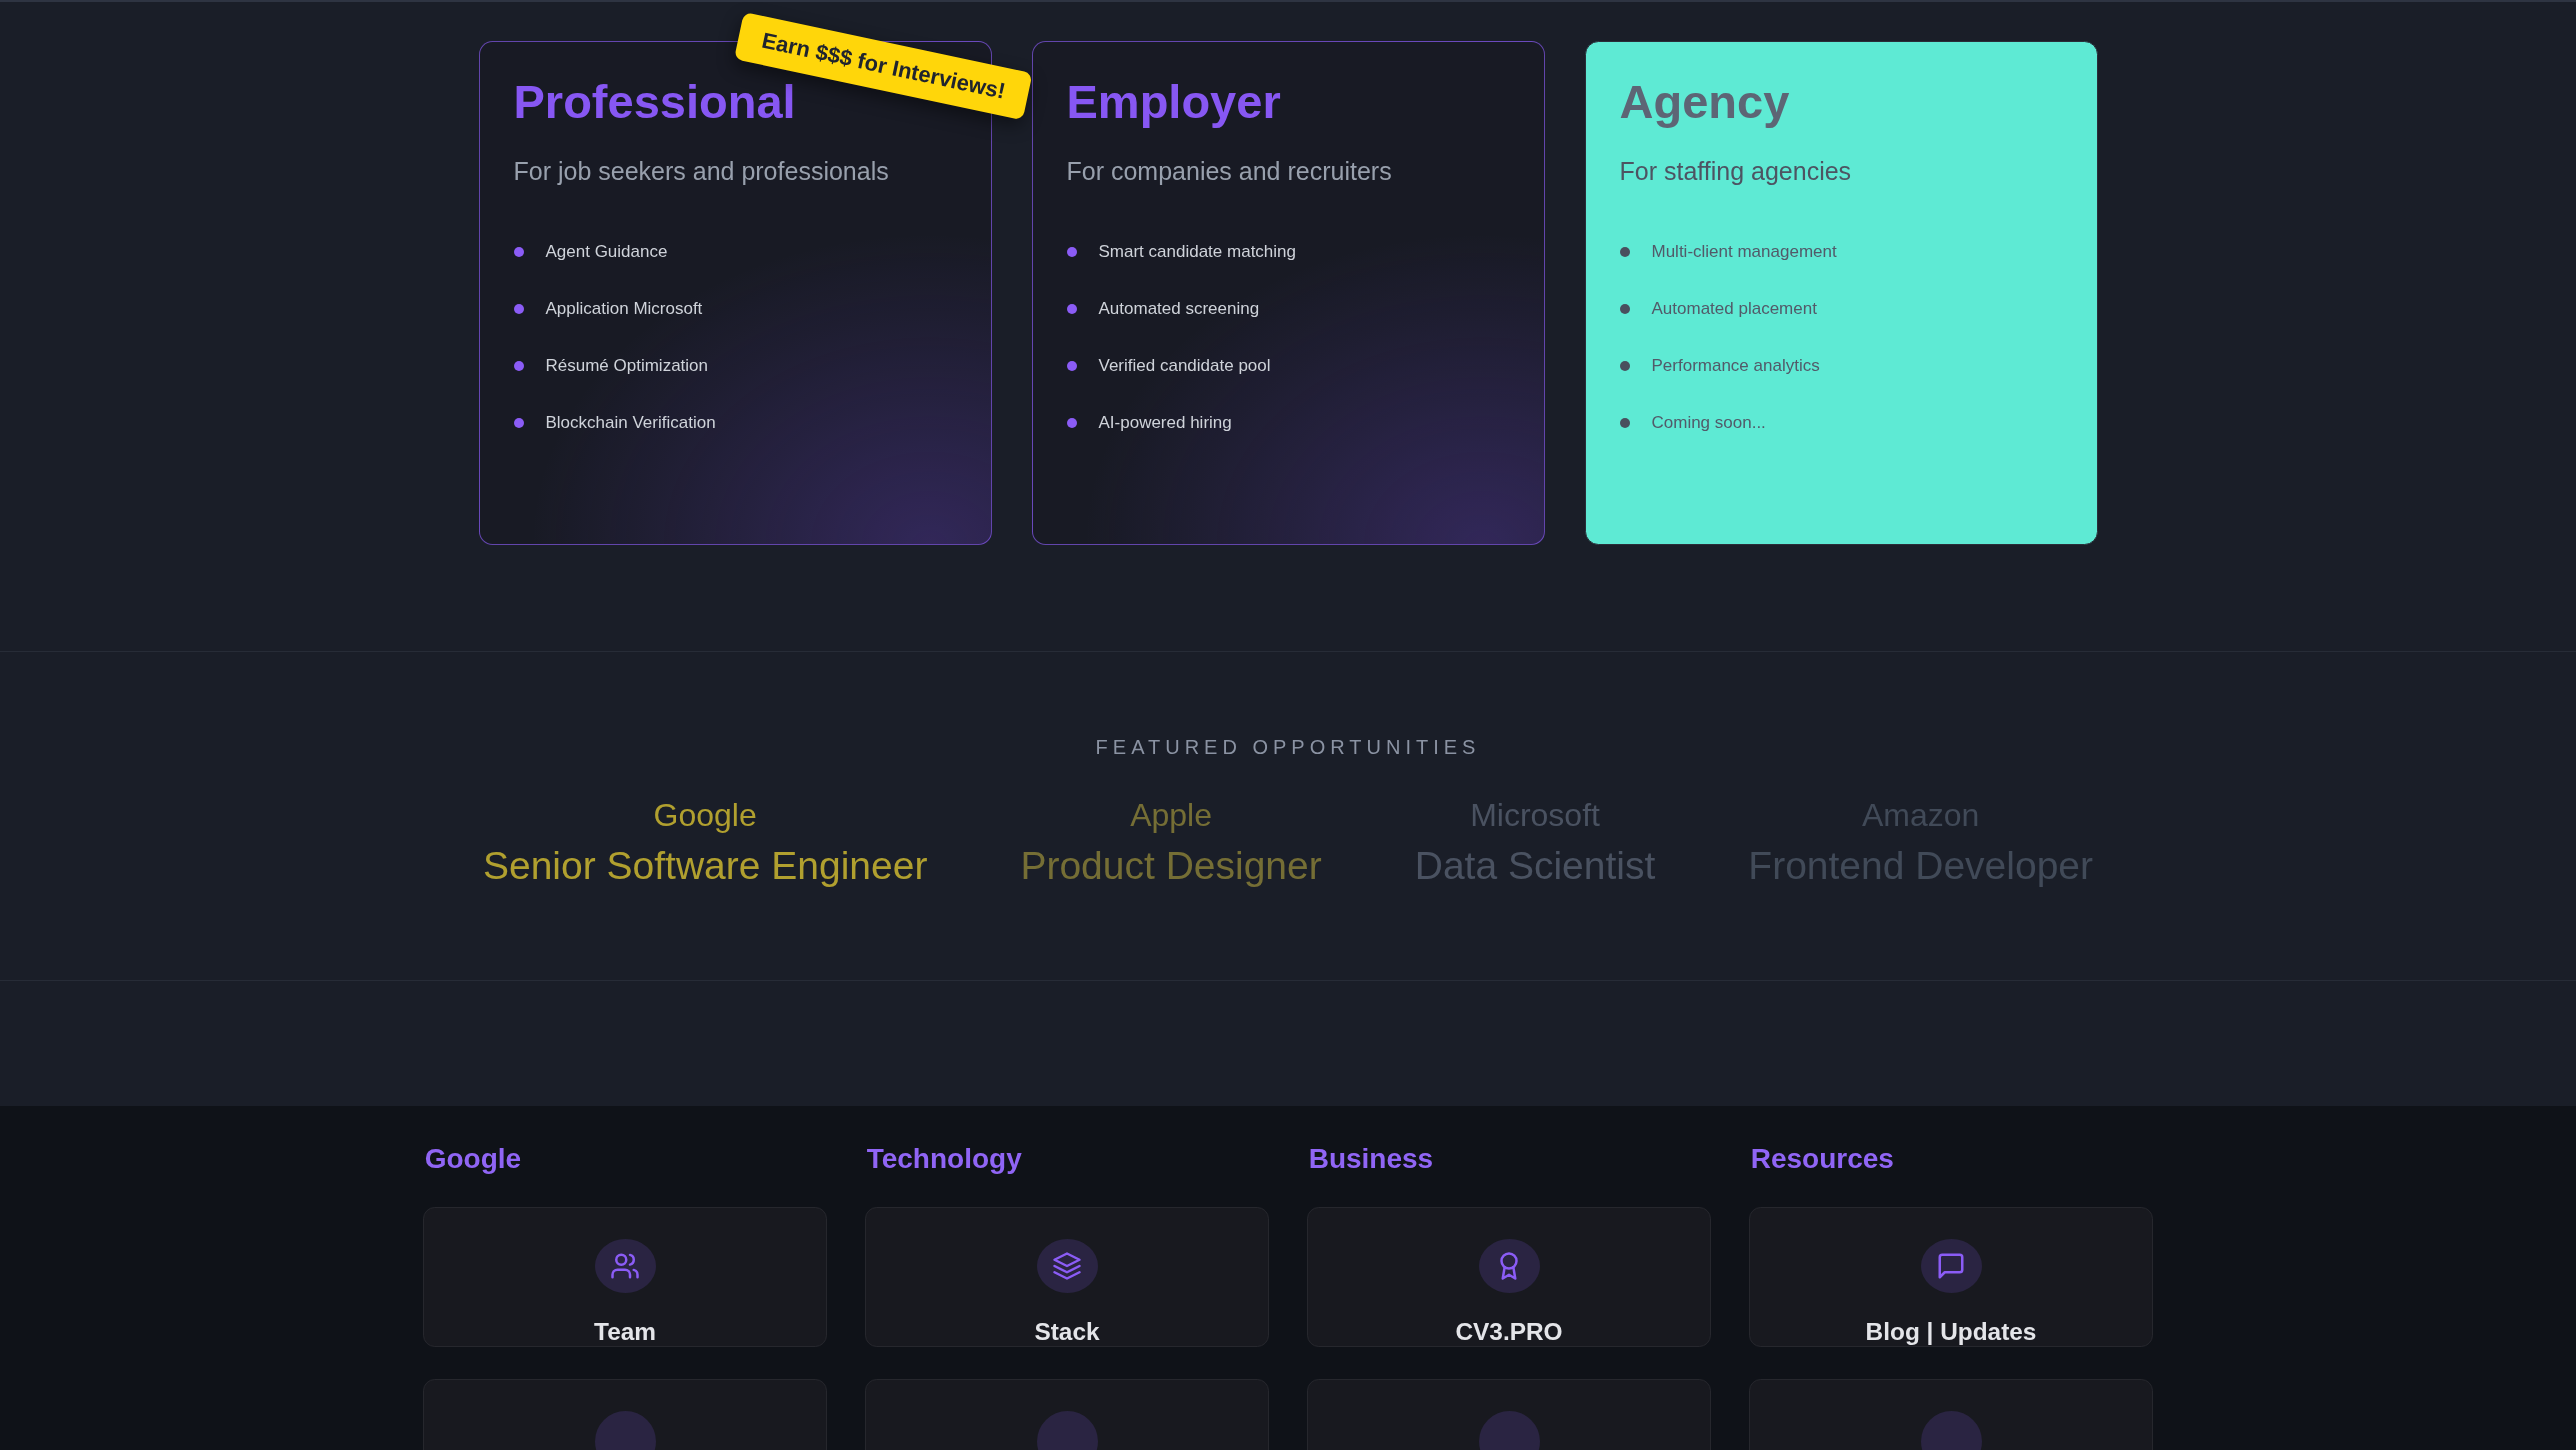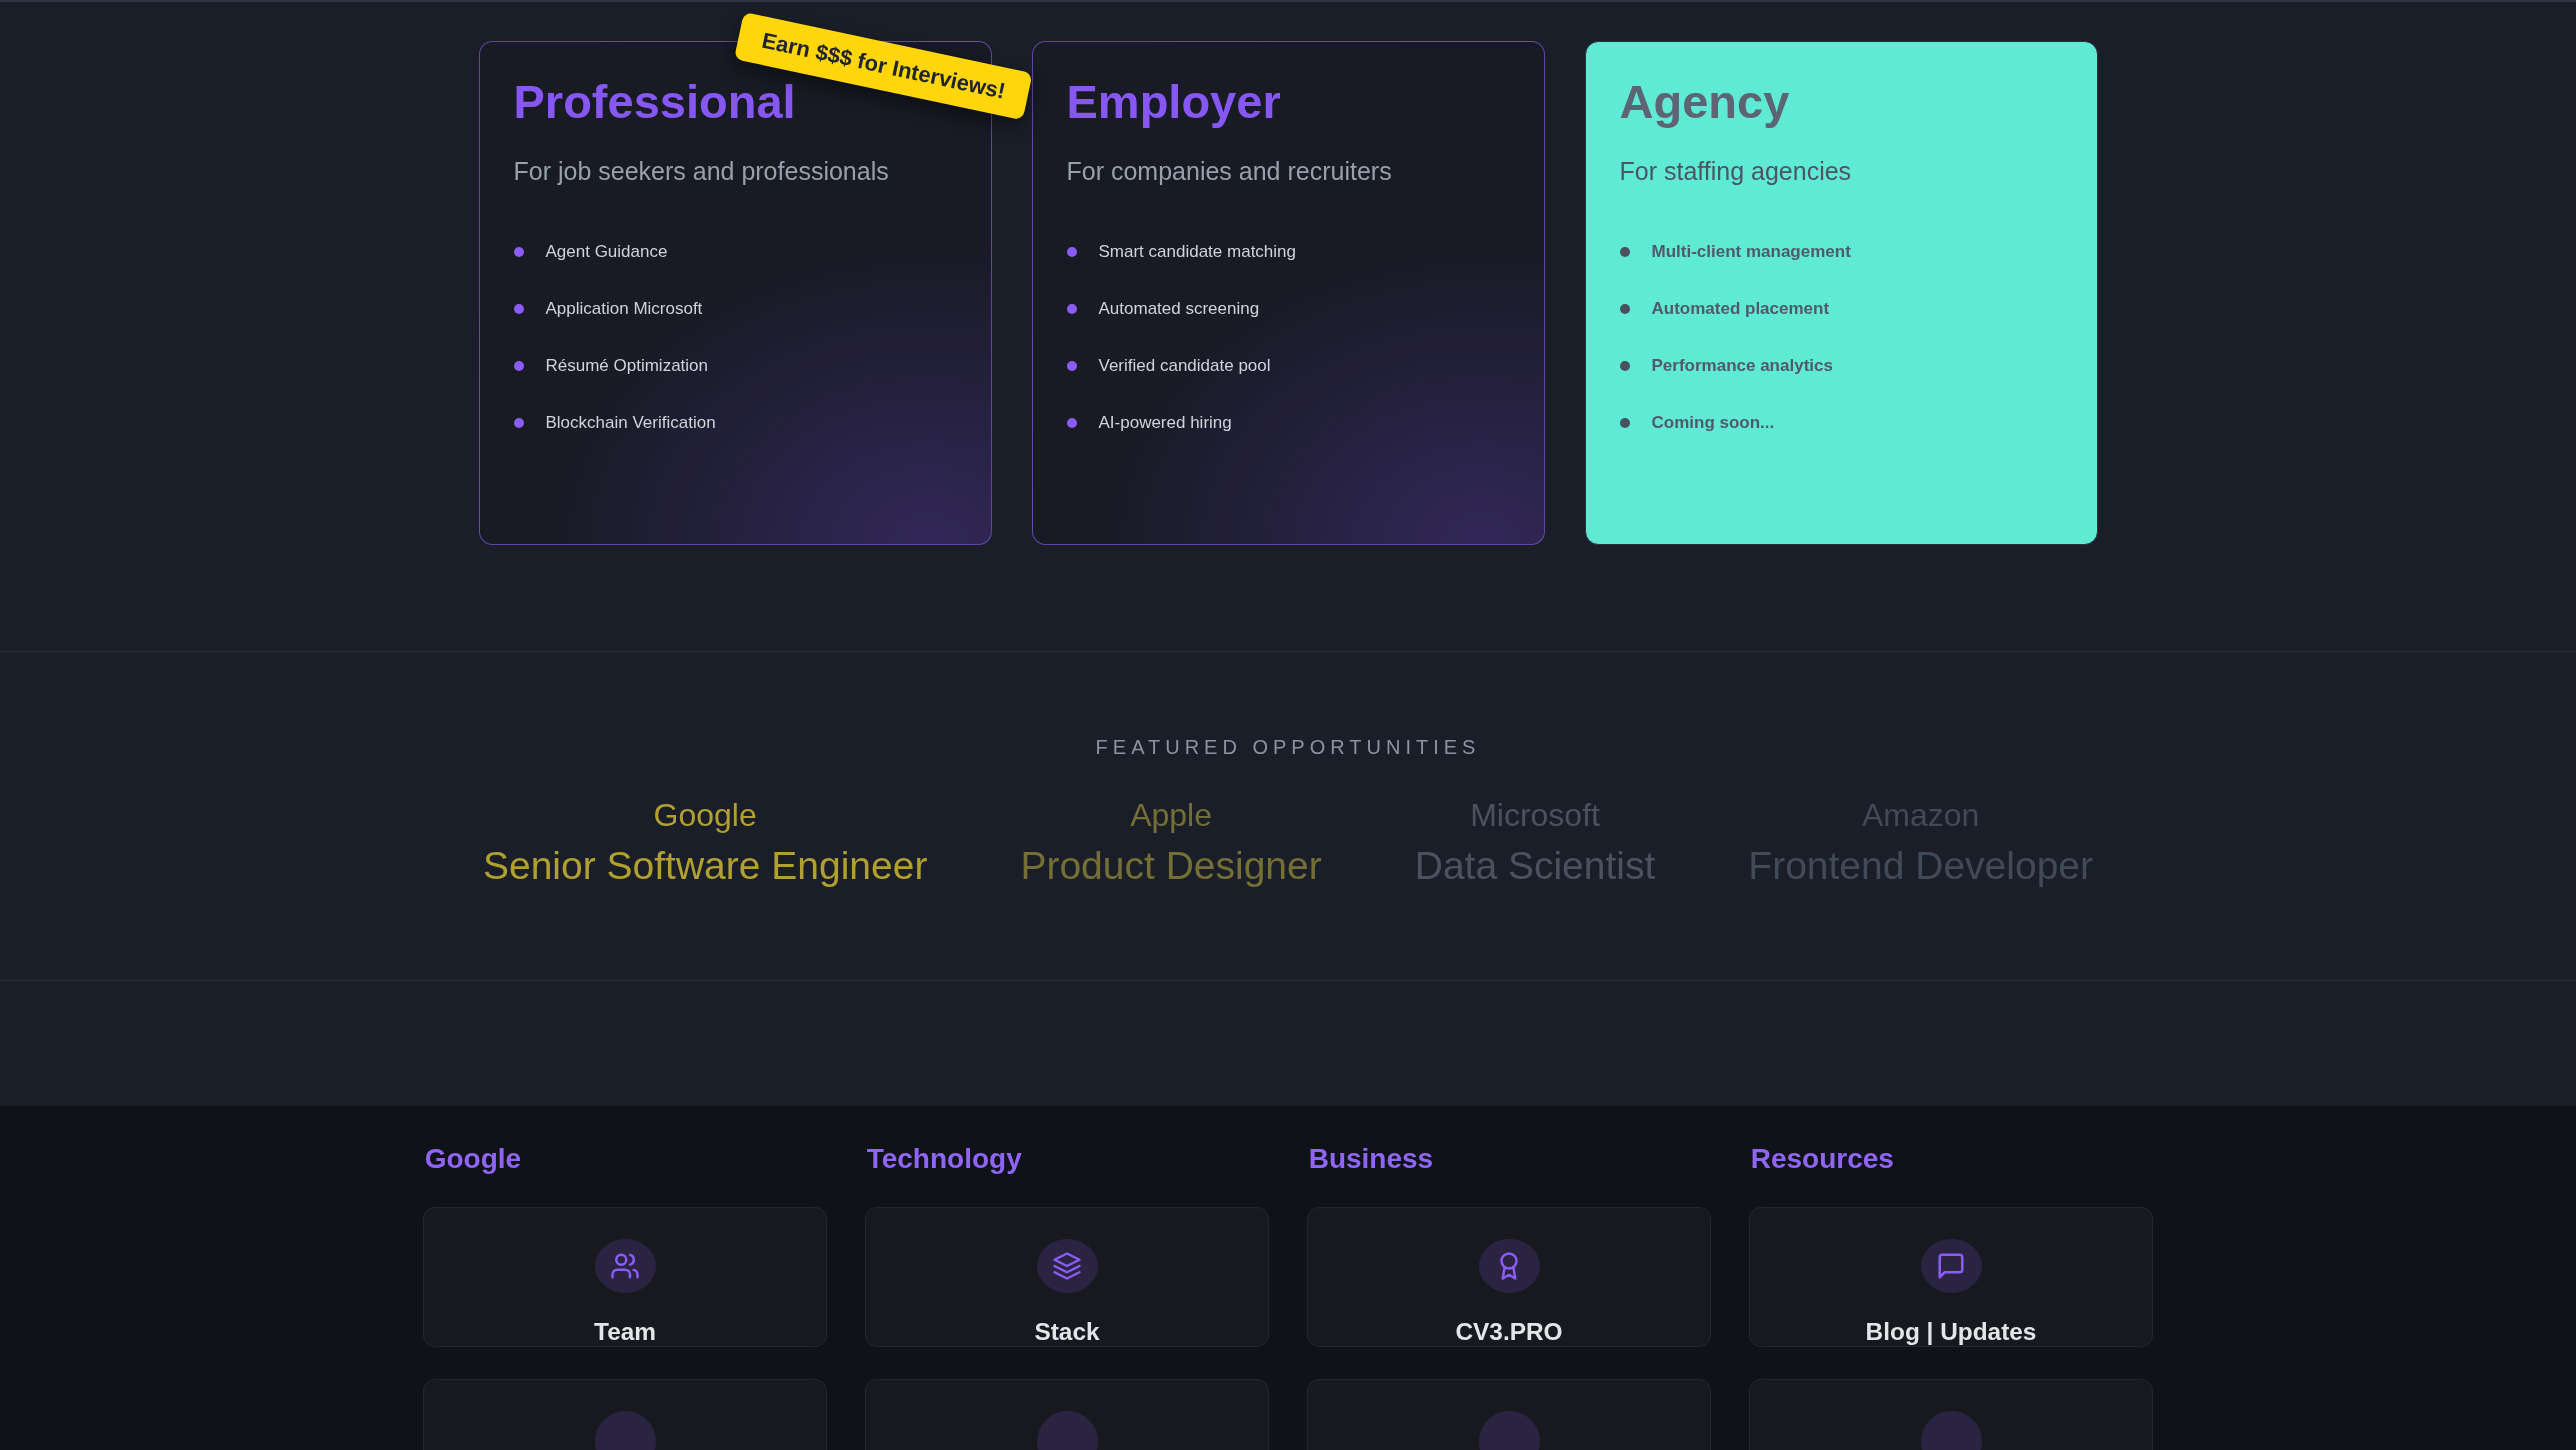--- a/index.html
+++ b/index.html
@@ -14,21 +14,21 @@
              border:0.8px solid rgba(139,92,246,.65);
              background:radial-gradient(120% 95% at 88% 100%, rgba(109,70,210,.30) 0%, rgba(109,70,210,.10) 42%, rgba(109,70,210,0) 65%), #181a24;
              position:relative;}
   .plan-card.disabled{border-color:#2a2e39;background:#5eead4;}
   .plan-title{font-size:47px;font-weight:bold;color:#8757f3;margin:0;line-height:1.1;}
   .plan-card.disabled .plan-title{color:#5d6575;}
   .plan-sub{font-size:25px;color:#98a0ad;margin-top:29px;}
   .plan-card.disabled .plan-sub{color:#4d5462;}
   .plan-feats{margin-top:56px;}
   .feat{display:flex;align-items:center;margin-bottom:37px;font-size:17px;color:#cfd3da;}
-  .plan-card.disabled .feat{color:#525a69;font-weight:bold;}
+  .plan-card.disabled .feat{color:#525a69;}
   .dot{width:10px;height:10px;border-radius:50%;background:#8b5cf6;margin-right:22px;flex:0 0 auto;}
   .plan-card.disabled .dot{background:#49505e;}
 
   .earn-badge{position:absolute;left:744px;top:11.8px;transform:rotate(12deg);transform-origin:left top;
               background:#ffd60a;color:#20242e;font-weight:bold;font-size:22px;
               padding:11px 23.6px;border-radius:8.4px;box-shadow:0 6.7px 18.5px rgba(0,0,0,.45);white-space:nowrap;}
 
   
   .featured-section{width:100%;height:329px;box-sizing:border-box;border-bottom:0.8px solid #272c37;
                     padding-top:84px;text-align:center;}

